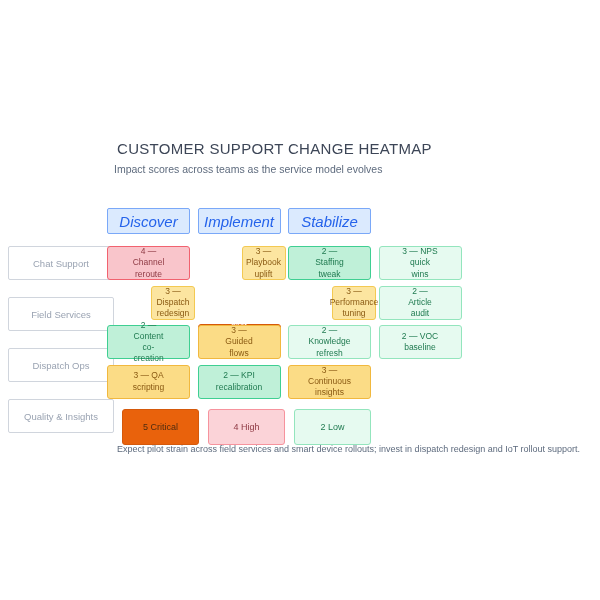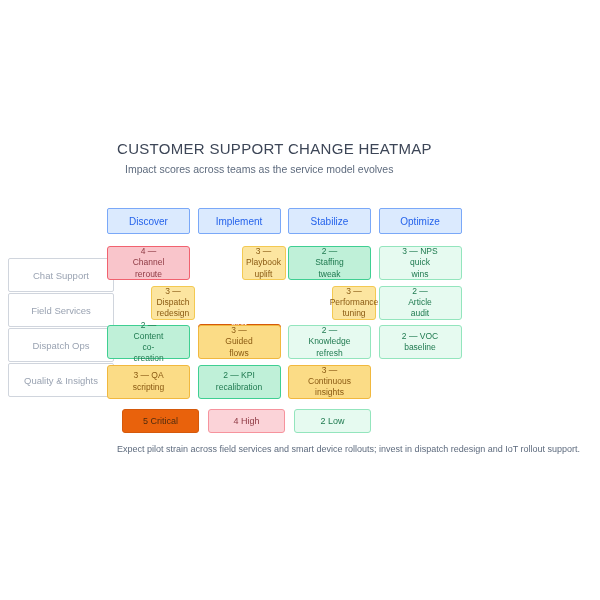--- a/index.html
+++ b/index.html
@@ -6,39 +6,39 @@
   .stage {
     position:relative; width:600px; height:600px; background:#ffffff;
     font-family:"Liberation Sans", sans-serif; overflow:hidden;
   }
   .title {
     position:absolute; left:117px; top:140px;
     font-size:15px; font-weight:500; letter-spacing:0.3px;
     color:var(--title_text);
   }
   .subtitle {
-    position:absolute; left:125px; top:163px;
+    position:absolute; left:114px; top:163px;
     font-size:10.5px; color:var(--muted_text);
   }
   .col-headers {
     position:absolute; left:107px; top:208px;
     display:grid; grid-template-columns:repeat(4, 83px); column-gap:7.5px;
   }
   .col-header {
     height:26px; box-sizing:border-box;
     background:var(--header_bg); border:1.5px solid var(--header_border);
     border-radius:2px; color:var(--header_text);
     display:flex; align-items:center; justify-content:center;
-    font-size:10px;
+    font-size:15px;
+    font-style:italic;
   }
   .row-labels {
     position:absolute; left:8px; top:246px;
-    display:grid; grid-template-rows:repeat(4, 34px); row-gap:1px;
+    display:grid; grid-template-rows:repeat(4, 34px); row-gap:17px;
     width:106px;
-    margin-top:12px;
   }
   .row-label {
     box-sizing:border-box; background:#ffffff;
     border:1px solid var(--row_label_border); border-radius:2px;
     color:var(--row_label_text); font-size:9.5px;
     display:flex; align-items:center; justify-content:center;
   }
   .grid {
     position:absolute; left:107px; top:246px;
     display:grid; grid-template-columns:repeat(4, 83px);
@@ -47,21 +47,21 @@
   .cell {
     box-sizing:border-box; border:1.5px solid transparent; border-radius:3px;
     display:flex; align-items:center; justify-content:center; text-align:center;
     font-size:8.5px; line-height:1.3; padding:2px 21px;
   }
   .legend {
     position:absolute; left:122px; top:409px;
     display:grid; grid-template-columns:repeat(4, 77px); column-gap:9px;
   }
   .chip {
-    height:24px; box-sizing:border-box; border:1.5px solid transparent;
+    height:36px; box-sizing:border-box; border:1.5px solid transparent;
     border-radius:3px; display:flex; align-items:center; justify-content:center;
     font-size:9px;
   }
   .footer {
     position:absolute; left:117px; top:444px; width:480px;
     font-size:9px; color:var(--muted_text);
   }
   
   [data-tone="pink-strong"]   { background:var(--pink_strong_bg);   border-color:var(--pink_strong_border);   color:var(--pink_text); }
   [data-tone="pink-soft"]     { background:var(--pink_soft_bg);     border-color:var(--pink_soft_border);     color:var(--pink_text); }
@@ -77,21 +77,20 @@
 
 <div class="stage">
 
   <div class="title">CUSTOMER SUPPORT CHANGE HEATMAP</div>
   <div class="subtitle">Impact scores across teams as the service model evolves</div>
 
   <div class="col-headers">
     <div class="col-header">Discover</div>
     <div class="col-header">Implement</div>
     <div class="col-header">Stabilize</div>
-    <div class="col-header">Optimize</div>
   </div>
 
   <div class="row-labels">
     <div class="row-label">Chat Support</div>
     <div class="row-label">Field Services</div>
     <div class="row-label">Dispatch Ops</div>
     <div class="row-label">Quality &amp; Insights</div>
   </div>
 
   <div class="grid">

